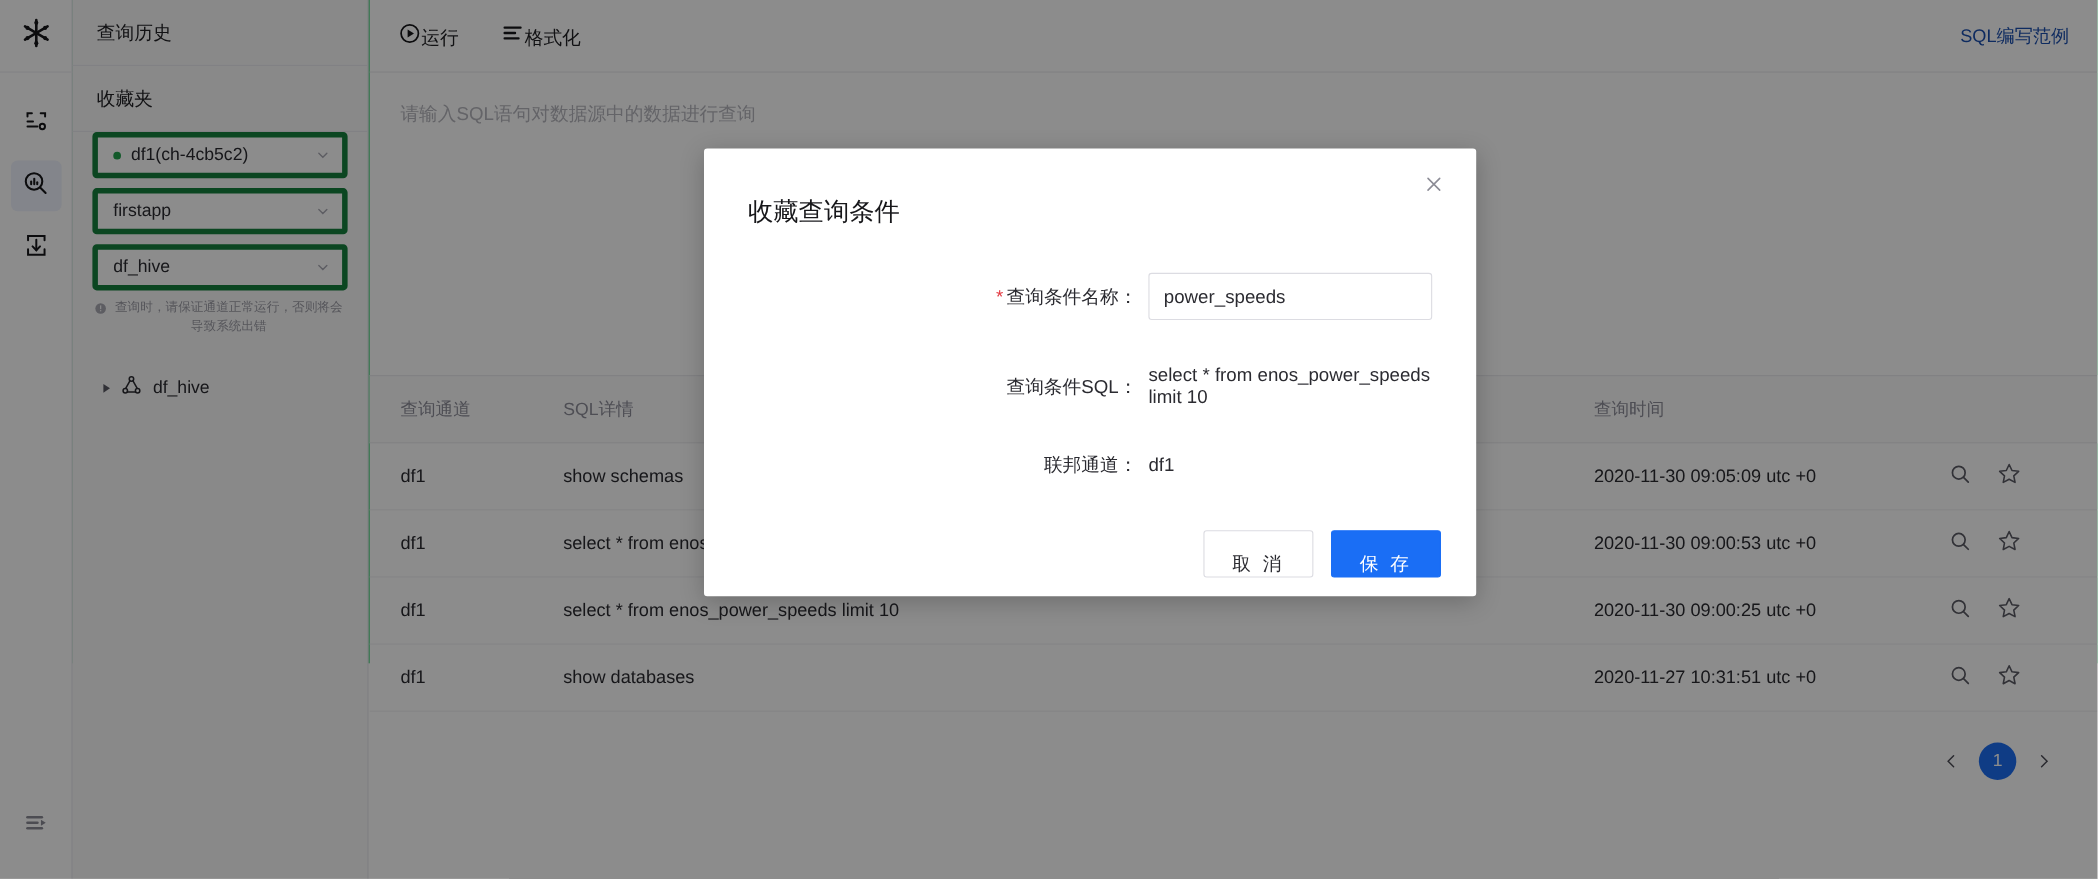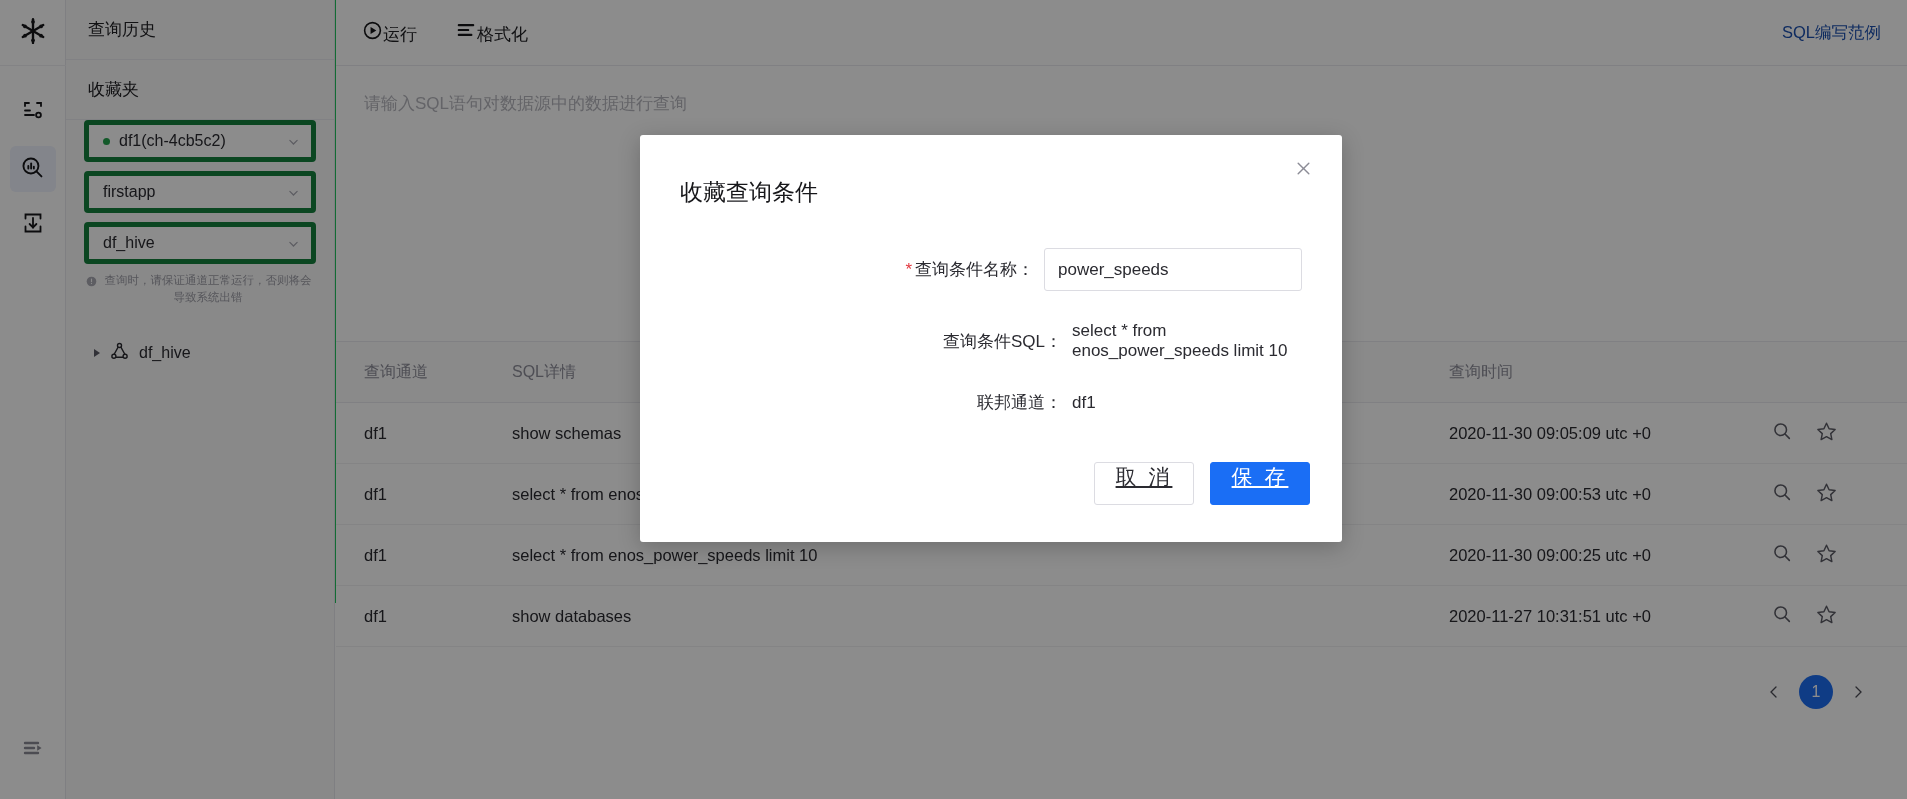--- a/index.html
+++ b/index.html
@@ -186,32 +186,31 @@
   .req-star { color: #e2373f; margin-right: 3px; }
   .finput {
     width: 408px; height: 43px;
     border: 1px solid #dcdce2; border-radius: 3px;
     font-size: 17px; color: #2b2b31;
     padding: 0 13px;
     font-family: "Liberation Sans", "DejaVu Sans", sans-serif;
     outline: none; background: #fff;
   }
   .fvalue { font-size: 17px; color: #2b2b31; }
-  .frow.ro { margin-top: 30px; padding-left: 28px; }
+  .frow.ro { margin-top: 40px; }
   .modal-actions {
     display: flex; justify-content: flex-end; gap: 16px;
     padding: 38px 32px 0 0;
   }
   .btn {
     height: 43px; min-width: 100px;
-    border-radius: 3px; font-size: 21px;
-    display: flex; align-items: flex-start; justify-content: center;
+    border-radius: 3px; font-size: 17px;
+    display: flex; align-items: flex-end; justify-content: center;
     cursor: pointer; letter-spacing: 3px;
     font-family: "Liberation Sans", "DejaVu Sans", sans-serif;
-    text-decoration: underline;
   }
   .btn-cancel { background: #fff; border: 1px solid #dcdce2; color: #2b2b31; }
   .btn-save { background: #1a6ef5; border: 1px solid #1a6ef5; color: #fff; }
 </style>
 </head>
 <body>
 
 <div id="app">
 
   <div class="rail">

